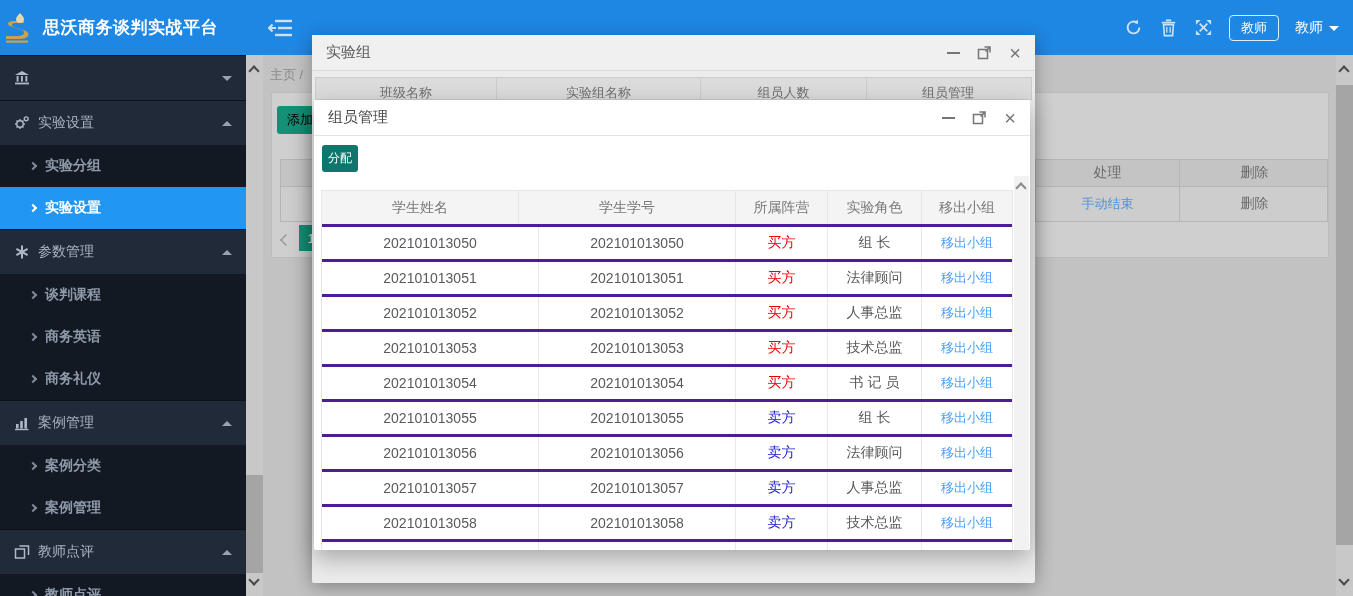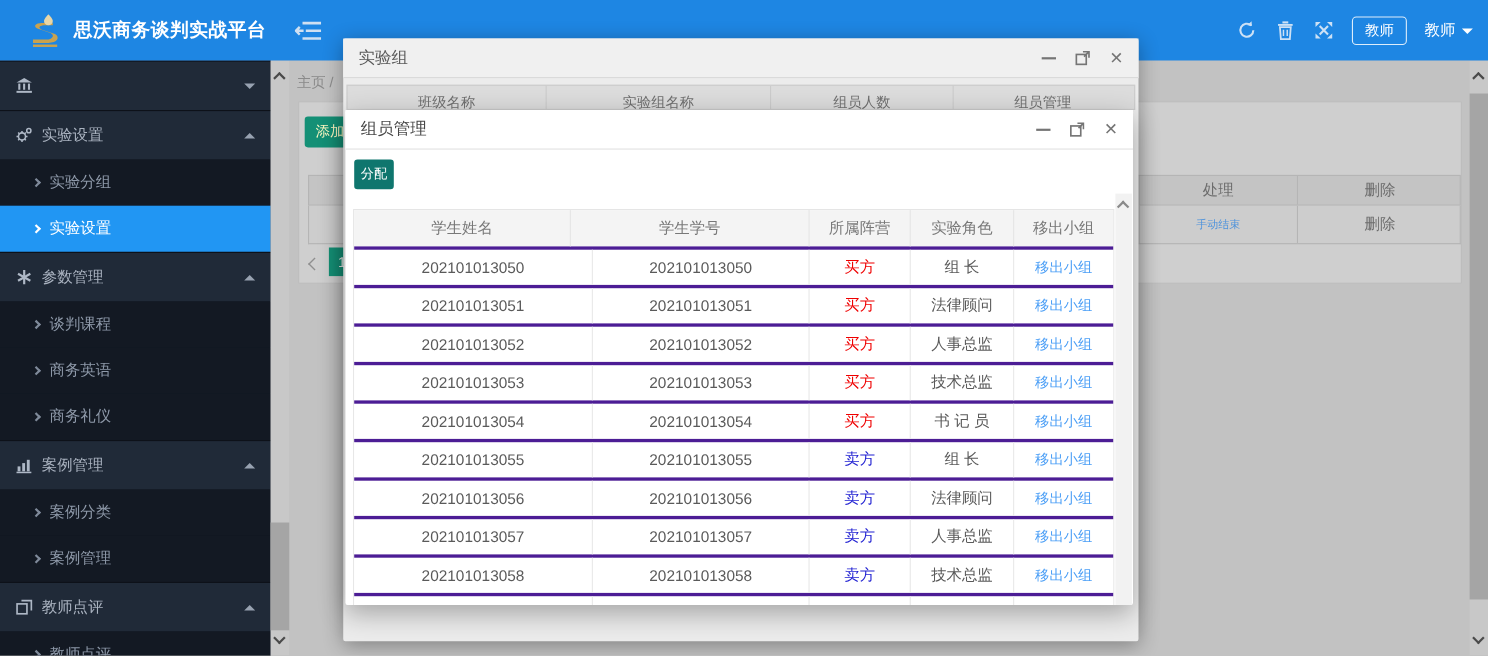--- a/index.html
+++ b/index.html
@@ -1,35 +1,35 @@
 <!DOCTYPE html>
 <html><head>
 <meta charset="utf-8">
 <style>
   * { margin:0; padding:0; box-sizing:border-box; }
   html,body { width:1353px; height:596px; overflow:hidden; font-family:"Liberation Sans","DejaVu Sans",sans-serif; }
   body { position:relative; background:#c2c2c2; }
 
   
   .topbar { position:absolute; left:0; top:0; width:1353px; height:55px; background:#1e86e3; z-index:3; }
-  .brand { position:absolute; left:0; top:0; width:246px; height:55px; display:flex; align-items:center; padding-left:24px; }
+  .brand { position:absolute; left:0; top:0; width:246px; height:55px; display:flex; align-items:center; padding-left:0; }
   .brand-logo { width:36px; height:34px; margin-right:7px; }
   .brand-title { color:#fff; font-size:17px; font-weight:bold; letter-spacing:0.5px; }
   .collapse-btn { position:absolute; left:268px; top:17px; width:24px; height:22px; cursor:pointer; }
   .topbar-right { position:absolute; right:14px; top:0; height:55px; display:flex; align-items:center; gap:16px; }
   .tb-icon { width:19px; height:19px; opacity:0.92; cursor:pointer; }
   .role-badge { border:1px solid rgba(255,255,255,0.85); border-radius:4px; color:#fff; font-size:13px; padding:3px 11px; cursor:pointer; }
   .user-menu { display:flex; align-items:center; gap:6px; color:#fff; font-size:14px; cursor:pointer; }
   .tri-down-w { width:0; height:0; border-left:5px solid transparent; border-right:5px solid transparent; border-top:5px solid #fff; margin-top:2px; }
 
   
   .sidebar { position:absolute; left:0; top:55px; width:246px; height:541px; background:#131923; z-index:2; }
   .side-item { display:flex; align-items:center; color:#aab3c0; font-size:14px; cursor:pointer; }
   .side-item.parent { height:45px; background:#202a38; border-top:1px solid #0d1119; padding:0 14px; }
-  .side-item.sub { height:42px; background:#131923; padding:0 14px 0 30px; color:#8e99a9; }
+  .side-item.sub { height:42px; background:#131923; padding:0 14px 0 30px; color:#8e99a9;font-weight:bold; }
   .side-item.sub.active { background:#2196f3; color:#fff; }
   .side-icon { width:16px; height:16px; margin-right:8px; flex:0 0 16px; }
   .side-label { flex:1; }
   .caret { margin-left:auto; }
   .tri-up { width:0; height:0; border-left:5px solid transparent; border-right:5px solid transparent; border-bottom:5px solid #98a2b1; }
   .tri-dn { width:0; height:0; border-left:5px solid transparent; border-right:5px solid transparent; border-top:5px solid #98a2b1; }
   .chev { display:inline-block; width:6px; height:6px; border-left:2px solid #7f8a9a; border-top:2px solid #7f8a9a; transform:rotate(135deg); margin-right:9px; }
   .side-item.sub.active .chev { border-color:#fff; }
 
   
@@ -37,28 +37,28 @@
   .scrollstrip.left { left:246px; }
   .scrollstrip.right { left:1336px; }
   .ss-arrow { position:absolute; left:4px; width:8px; height:8px; border-left:2px solid #4a4a4a; border-top:2px solid #4a4a4a; }
   .ss-arrow.up { top:12px; transform:rotate(45deg); }
   .ss-arrow.dn { bottom:12px; transform:rotate(225deg); }
   .ss-thumb { position:absolute; left:0; width:17px; background:#a5a5a5; }
 
   
   .breadcrumb { position:absolute; left:270px; top:66px; font-size:13px; color:#8a8a8a; z-index:1; }
   .panel { position:absolute; left:271px; top:92px; width:1058px; height:166px; background:#cfcfcf; border:1px solid #bcbcbc; z-index:1; }
-  .add-btn { position:absolute; left:5px; top:13px; width:46px; height:28px; background:#149076; color:#fef9c3; font-size:13px; border:none; border-radius:3px; cursor:pointer; }
+  .add-btn { position:absolute; left:5px; top:13px; width:46px; height:28px; background:#149076; color:#000000; font-size:13px; border:none; border-radius:3px; cursor:pointer; }
   .bg-band { position:absolute; left:8px; width:1048px; }
   .bg-head { top:66px; height:28px; background:#c4c4c4; border:1px solid #b5b5b5; }
   .bg-row  { top:94px; height:35px; background:#cdcdcd; border:1px solid #b5b5b5; border-top:none; }
   .bg-cell { position:absolute; top:0; height:100%; display:flex; align-items:center; justify-content:center; font-size:14px; color:#6c6c6c; border-left:1px solid #b5b5b5; }
   .bg-cell.p { left:754px; width:144px; }
   .bg-cell.d { left:898px; width:150px; }
-  .bg-link { color:#4e93dc; font-size:10px; cursor:pointer; }
+  .bg-link { color:#4e93dc; font-size:13px; cursor:pointer; }
   .pager-prev { position:absolute; left:7px; top:140px; width:14px; height:14px; border-left:2px solid #8f8f8f; border-top:2px solid #8f8f8f; transform:rotate(-45deg) scale(0.6); cursor:pointer; }
   .pager-page { position:absolute; left:27px; top:132px; width:24px; height:26px; background:#149076; color:#eee; font-size:13px; display:flex; align-items:center; justify-content:center; cursor:pointer; }
 
   
   .modal { position:absolute; border-radius:2px; }
   .modal1 { left:312px; top:35px; width:723px; height:548px; background:#ececec; box-shadow:0 4px 18px rgba(0,0,0,0.32); z-index:10; }
   .m-titlebar { height:36px; display:flex; align-items:center; padding:0 12px 0 14px; border-bottom:1px solid #e2e2e2; }
   .modal1 .m-titlebar { background:#f0f0f0; border-bottom:1px solid #dadada; }
   .modal2 .m-titlebar { background:#fff; }
   .m-title { font-size:15px; color:#474747; }

